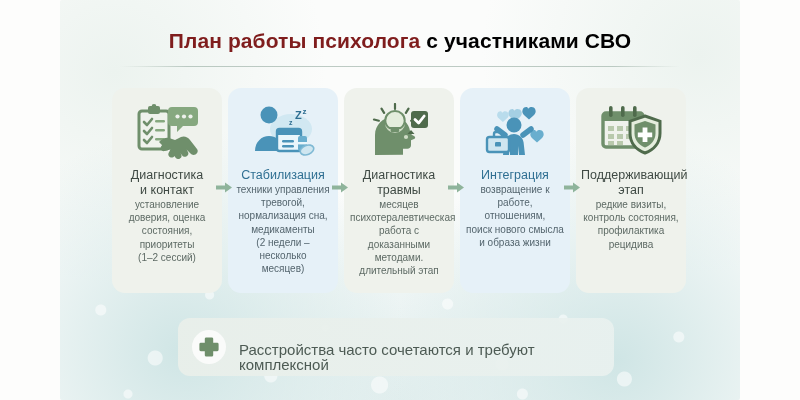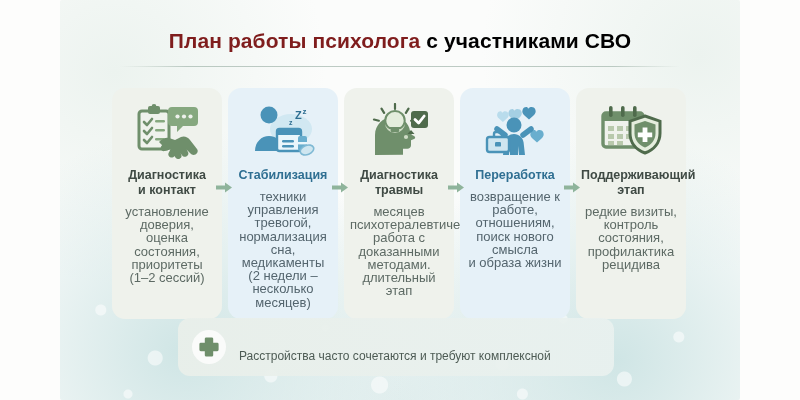--- a/index.html
+++ b/index.html
@@ -111,30 +111,29 @@
     height: 62px;
     display: flex;
     align-items: center;
     justify-content: center;
     margin-bottom: 6px;
   }
   .icon-box svg { display: block; }
 
   .card-title {
     font-size: 12.5px;
-    font-weight: bold;
+    font-weight: normal;
     line-height: 15px;
-    margin-bottom: 7px;
     padding: 0 1px;
   }
   .tone-green .card-title { color: #3f4a44; }
   .tone-blue  .card-title { color: #2f6f92; }
 
   .card-desc {
-    font-size: 13px;
+    font-size: 10px;
     line-height: 13.2px;
     color: #5d6a64;
     padding: 0 2px;
     text-align: center;
   }
   .tone-blue .card-desc { color: #54656e; }
 
   
   .arrow {
     position: absolute;
@@ -161,21 +160,21 @@
   }
   .note-badge {
     flex: 0 0 auto;
     width: 34px; height: 34px;
     border-radius: 50%;
     background: #fafbfa;
     display: flex; align-items: center; justify-content: center;
     margin-right: 13px;
   }
   .note-text {
-    font-size: 12px;
+    font-size: 15px;
     line-height: 15.5px;
     color: #4d5b54;
     margin-top: 20px;
   }
   .note-text .line { display: block; }
 </style>
 </head>
 <body>
 
 <div class="poster">
@@ -312,21 +311,21 @@
           <path d="M19 10c1.5-2.3 5.3-2.3 6.4.4.9 1.9 0 3.8-1.6 5.2l-3.9 3.5-3.9-3.5c-1.6-1.4-2.4-3.3-1.6-5.2 1.1-2.7 4.9-2.7 4.6-.4z" fill="#b9dcec"></path>
           <circle cx="31" cy="22" r="7.5" fill="#4a93b8"></circle>
           <path d="M31 31c5 0 9 3.6 9.6 8.4L42 52h-6l-1-9v9h-8v-9l-1 9h-6l1.4-12.6C22 34.6 26 31 31 31z" fill="#4a93b8"></path>
           <path d="M22 32L14 26M40 32l8-6" stroke="#4a93b8" stroke-width="5.5" stroke-linecap="round"></path>
           <rect x="4" y="34" width="22" height="15" rx="2.5" fill="#cfe6f0" stroke="#4a93b8" stroke-width="2.4"></rect>
           <path d="M11 34v-3a2 2 0 0 1 2-2h4a2 2 0 0 1 2 2v3" fill="none" stroke="#4a93b8" stroke-width="2.4"></path>
           <rect x="12" y="39" width="6" height="4.6" rx="1.2" fill="#4a93b8"></rect>
         </svg>
       </div>
       <div class="card-title">
-        <span class="line">Переработка</span>
+        <span class="line">Интеграция</span>
       </div>
       <div class="card-desc">
         <span>возвращение к работе,</span><br>
         <span>отношениям,</span><br>
         <span>поиск нового смысла</span><br>
         <span>и образа жизни</span>
       </div>
     </div>
 
     <div class="card tone-green h-tall">

